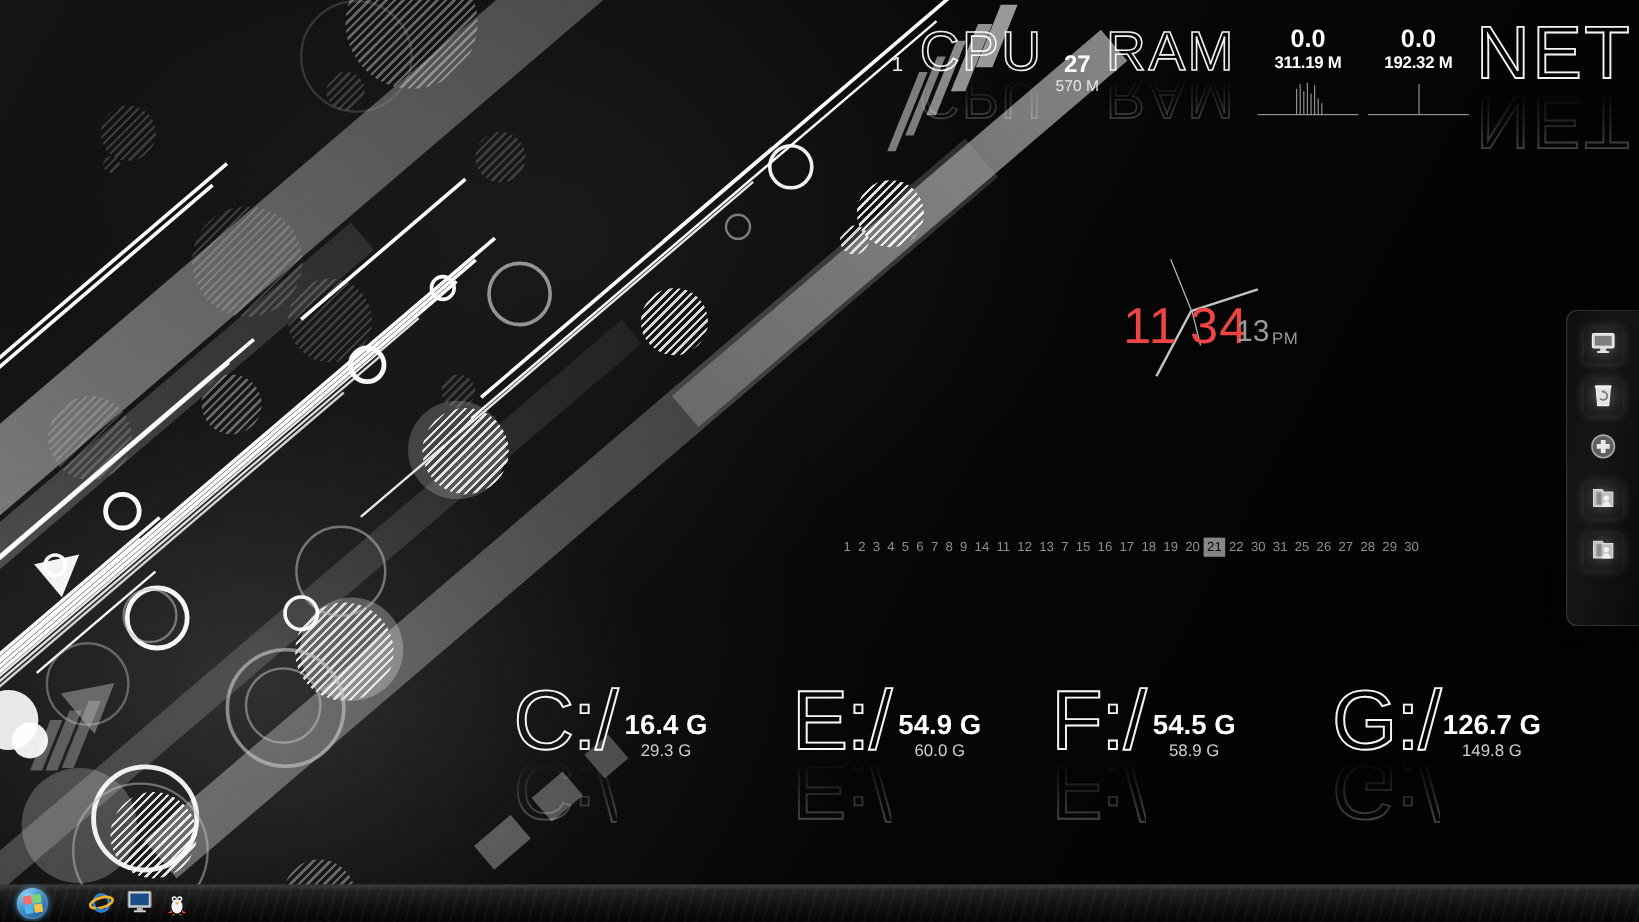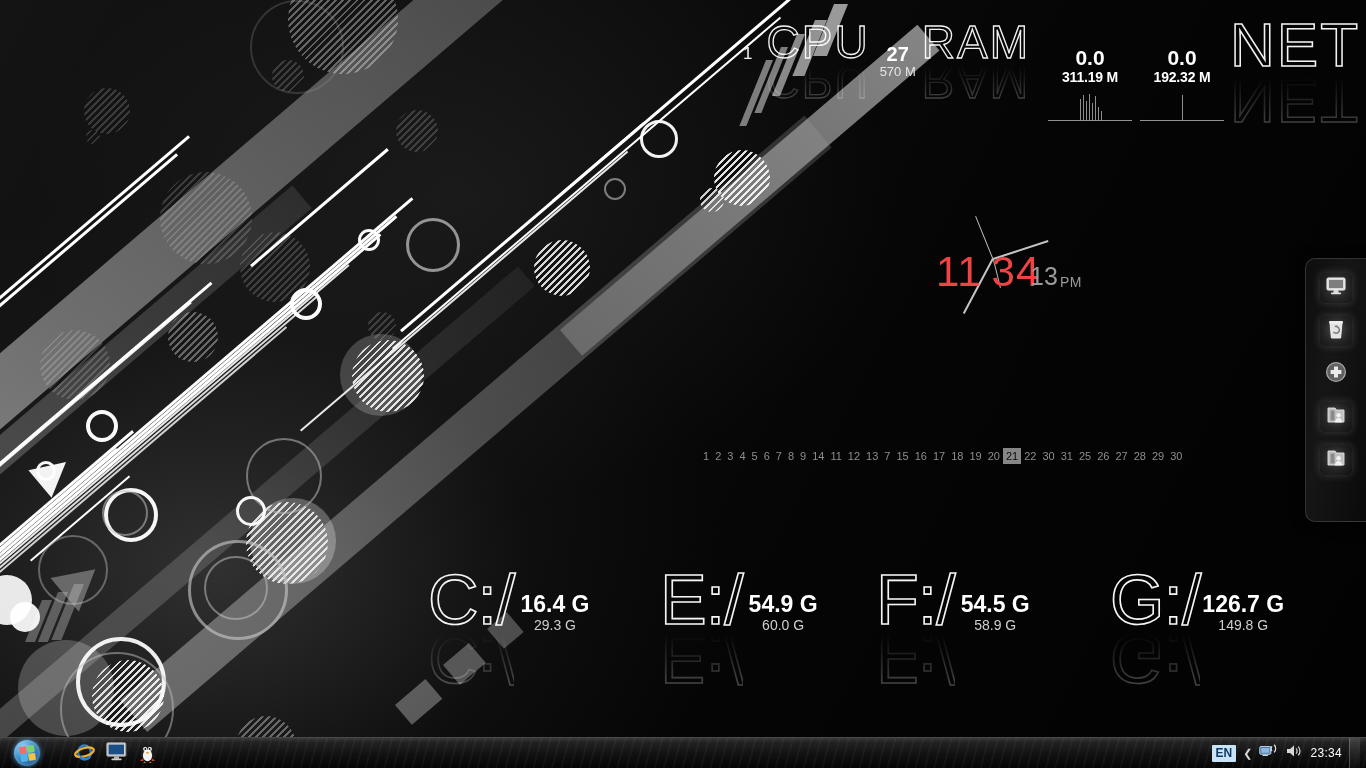--- a/index.html
+++ b/index.html
@@ -80,21 +80,21 @@
     font-size: 20px; font-weight: bold; color: #fff;
     text-align: center; line-height: 1.05;
   }
   .pct .sub { font-size: 13px; font-weight: normal; color: #e6e6e6; display: block; }
   .small-num {
     font-size: 17px; color: #f0f0f0; font-weight: 300;
     align-self: flex-start; margin-top: 22px;
   }
 
   
-  #net { display: flex; align-items: flex-end; }
+  #net { display: flex; align-items: flex-start; }
   .net-col { text-align: center; width: 92px; }
   .net-val { font-size: 21px; font-weight: bold; line-height: 1.05; }
   .net-tot { font-size: 14px; font-weight: bold; letter-spacing: -0.2px; }
   .net-graph { height: 38px; position: relative; margin-top: 4px; }
   .net-base {
     position: absolute; left: 4px; right: 4px; bottom: 6px;
     height: 1px; background: rgba(170,170,170,0.85);
   }
   .spike { position: absolute; bottom: 6px; width: 1px; background: rgba(150,150,150,0.95); }
 
@@ -555,37 +555,15 @@
             <path d="M7.6 10 h3.8 l-1.9 2.2 z" fill="#f2a32b"></path>
             <path d="M5.4 18.8 c-1.6 0.6 -3.2 0.2 -3.4 -0.5 c1.1 -0.4 2.3 -1 3.2 -1.8 z" fill="#e23b2e"></path>
             <path d="M13.6 18.8 c1.6 0.6 3.2 0.2 3.4 -0.5 c-1.1 -0.4 -2.3 -1 -3.2 -1.8 z" fill="#e23b2e"></path>
             <path d="M6.6 19.6 l-1.4 1.2 h3 z" fill="#f2a32b"></path>
             <path d="M12.4 19.6 l1.4 1.2 h-3 z" fill="#f2a32b"></path>
           </svg>
         </span>
       </div>
     </div>
 
-    <div id="tray">
-      <div id="lang">EN</div>
-      <div class="tray-chevron">❮</div>
-      <div>
-        <svg width="19" height="16" viewBox="0 0 19 16">
-          <rect x="0.8" y="3.6" width="11" height="7.6" rx="0.8" fill="#2f6fae" stroke="#cfd8e2" stroke-width="1"></rect>
-          <rect x="2.2" y="5" width="8.2" height="4.8" fill="#8fb6da"></rect>
-          <rect x="3.6" y="11.6" width="5.4" height="1.4" fill="#c8d2dc"></rect>
-          <path d="M13 8 a3.4 3.4 0 0 1 0 -4.6" fill="none" stroke="#e6e6e6" stroke-width="1.3"></path>
-          <path d="M15.2 9.4 a5.8 5.8 0 0 0 0 -7.6" fill="none" stroke="#e6e6e6" stroke-width="1.3"></path>
-        </svg>
-      </div>
-      <div>
-        <svg width="18" height="16" viewBox="0 0 18 16">
-          <path d="M2 6 h3 L9 2.6 v10.8 L5 10 H2 Z" fill="#d7d7d7"></path>
-          <path d="M11 5.4 a3.6 3.6 0 0 1 0 5.2" fill="none" stroke="#d0d0d0" stroke-width="1.3"></path>
-          <path d="M13.2 3.6 a6.4 6.4 0 0 1 0 8.8" fill="none" stroke="#d0d0d0" stroke-width="1.3"></path>
-        </svg>
-      </div>
-      <div id="tray-time">23:34</div>
-      <div id="show-desktop"></div>
-    </div>
   </div>
 
 </div>
 
 </body></html>

